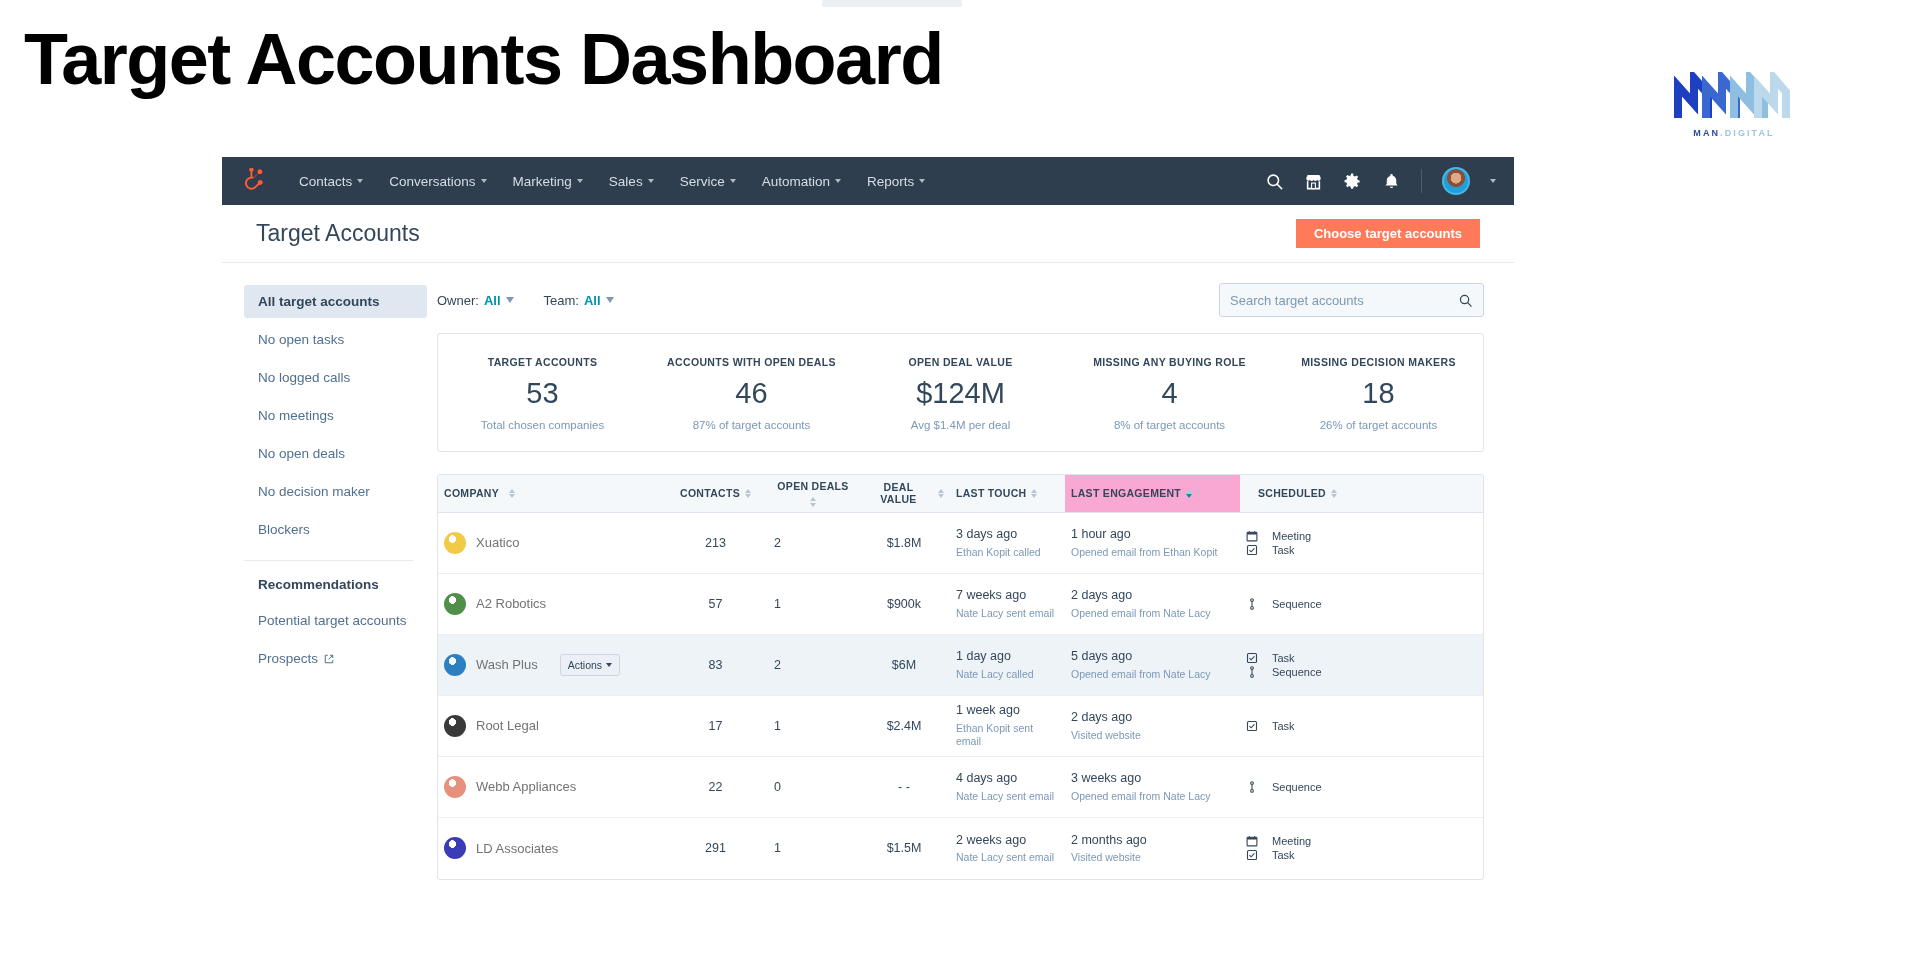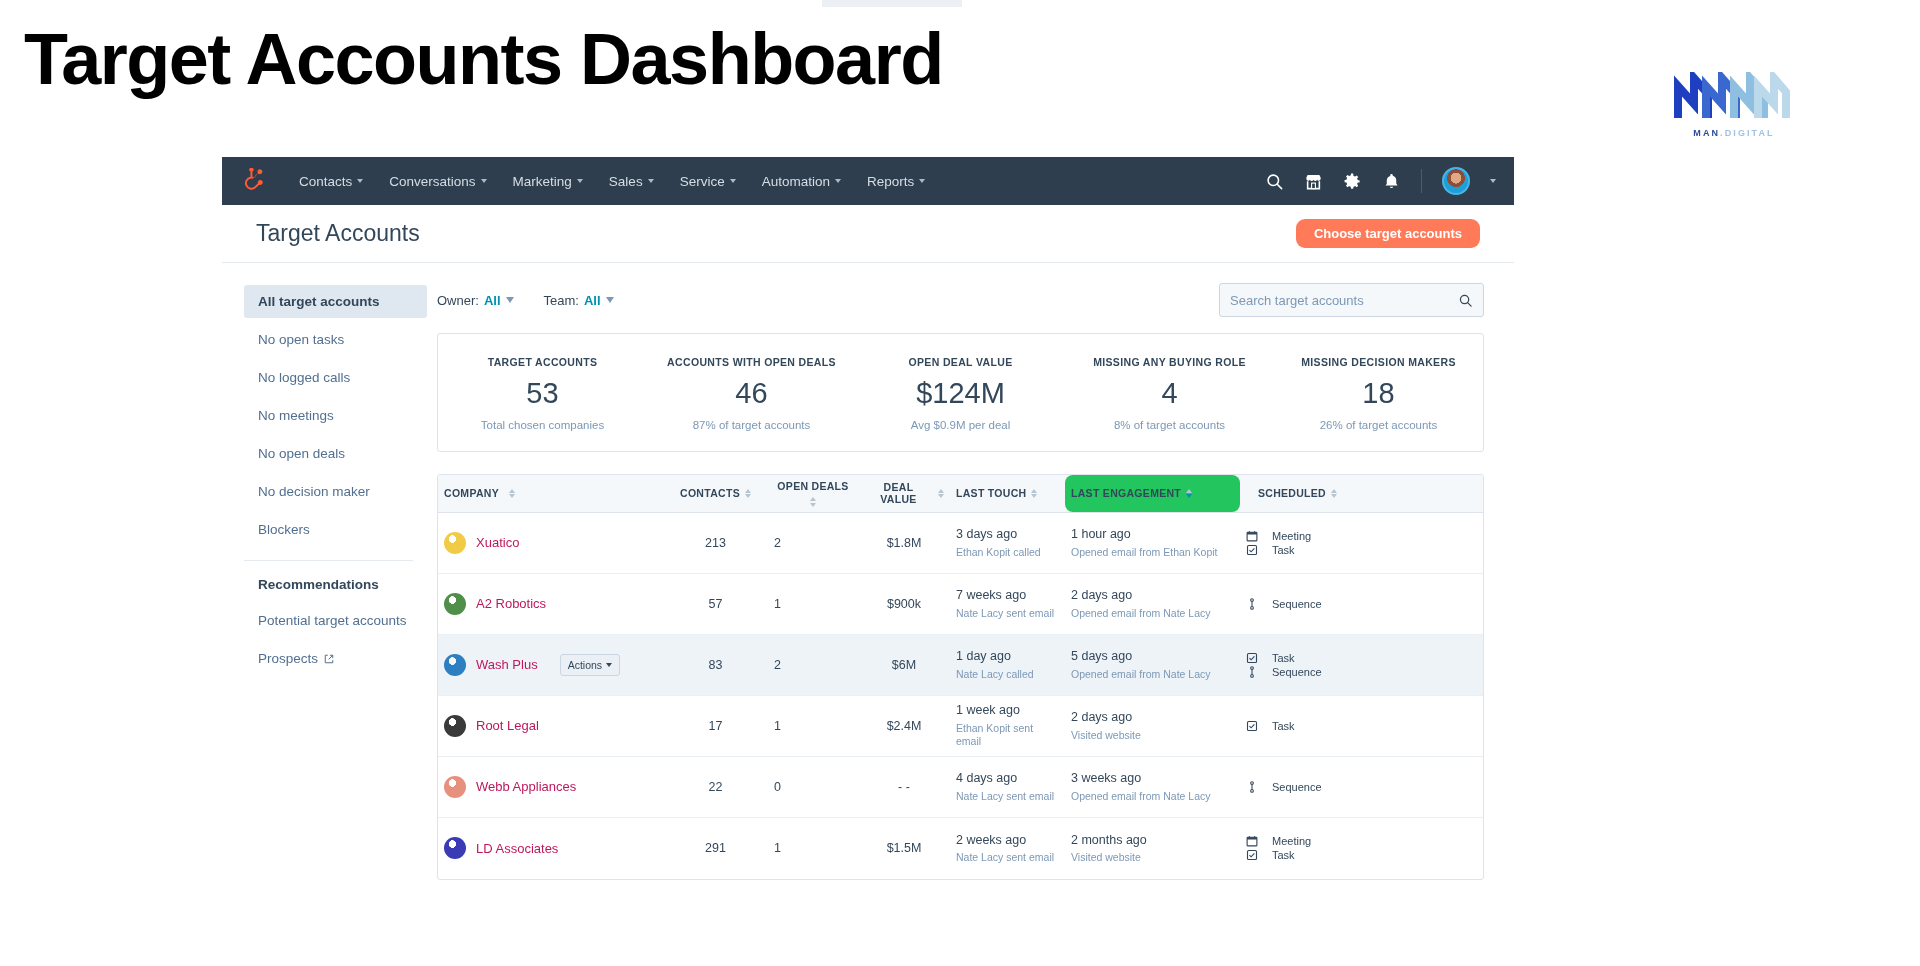--- a/index.html
+++ b/index.html
@@ -64,21 +64,21 @@
 
   
   .page-head {
     height: 58px; display: flex; align-items: center;
     padding: 0 34px 0 34px; border-bottom: 1px solid #e5eaef;
     background:#fff;
   }
   .page-title { font-size: 23px; color: #33475b; font-weight: 400; }
   .btn-primary {
     margin-left: auto; background: #ff7a59; color: #fff; border: none;
-    border-radius: 9px; font-size: 13px; font-weight: 600; padding: 7px 18px;
+    border-radius: 0; font-size: 13px; font-weight: 600; padding: 7px 18px;
     cursor: pointer; font-family: inherit;
   }
 
   
   .body { display: flex; height: calc(810px - 48px - 58px); }
   .sidebar { width: 205px; padding: 22px 0 0 22px; flex: none; }
   .side-item {
     font-size: 13.5px; color: #516f90; padding: 9px 14px; cursor: pointer;
     border-radius: 3px; margin-bottom: 5px; display:flex; align-items:center; gap:6px;
   }
@@ -123,42 +123,42 @@
   .stat-sub { font-size: 11.5px; color: #7c98b6; margin-top: 9px; }
 
   
   .table { border: 1px solid #dfe3eb; border-radius: 3px; background:#fff; overflow:hidden; }
   .thead { display: flex; background: #f5f8fa; border-bottom: 1px solid #dfe3eb; height: 38px; }
   .th {
     display: flex; align-items: center; gap: 5px; font-size: 10.5px; font-weight: 700;
     letter-spacing: .3px; color: #33475b; text-transform: uppercase; cursor: pointer;
     padding: 0 6px;
   }
-  .th.sorted { background: #22c55e; border-radius: 8px; }
+  .th.sorted { background: #f9a8d4; }
   .sortico { display:flex; flex-direction:column; gap:1.5px; }
   .sortico i { width:0;height:0;border-left:3.5px solid transparent;border-right:3.5px solid transparent; }
   .sortico i.up { border-bottom:4px solid #b8c4cf; }
   .sortico i.dn { border-top:4px solid #b8c4cf; }
   .th.sorted .sortico i.dn { border-top-color:#0091ae; }
 
   .tr { display: flex; align-items: center; min-height: 61px; border-bottom: 1px solid #eaeff4; }
   .tr:last-child { border-bottom: none; }
   .tr.hover { background: #eef3f8; }
   .td { padding: 0 6px; font-size: 12.5px; color: #33475b; }
 
   .c-company { width: 225px; display: flex; align-items: center; gap: 10px; }
   .c-contacts { width: 105px; text-align: center; }
   .c-deals { width: 90px; text-align: left; flex-direction: column; }
   .c-value { width: 92px; text-align: center; }
   .c-touch { width: 115px; }
   .c-eng { width: 175px; }
   .c-sched { width: 115px; }
 
   .logo-circ { width: 22px; height: 22px; border-radius: 50%; flex: none; }
-  .company-link { color: #be185d; font-size: 13px; cursor: pointer; }
+  .company-link { color: #737373; font-size: 13px; cursor: pointer; }
   .actions-btn {
     margin-left: 12px; border: 1px solid #cbd6e2; background: #eaf0f6; border-radius: 3px;
     font-size: 10.5px; color: #33475b; padding: 4px 7px; cursor: pointer;
     display:flex; align-items:center; gap:4px; font-family: inherit;
   }
   .mini-caret { width:0;height:0;border-left:3px solid transparent;border-right:3px solid transparent;
                 border-top:4px solid #33475b; }
   .evt-main { font-size: 12.5px; color: #33475b; line-height: 1.25; }
   .evt-sub { font-size: 10.5px; color: #7c98b6; margin-top: 3px; line-height: 1.25; }
   .sched-item { display: flex; align-items: center; gap: 14px; font-size: 11px; color: #33475b; margin: 2px 0; }
@@ -314,21 +314,21 @@
             <div class="stat-sub">Total chosen companies</div>
           </div>
           <div class="stat">
             <div class="stat-label">ACCOUNTS WITH OPEN DEALS</div>
             <div class="stat-value">46</div>
             <div class="stat-sub">87% of target accounts</div>
           </div>
           <div class="stat">
             <div class="stat-label">OPEN DEAL VALUE</div>
             <div class="stat-value">$124M</div>
-            <div class="stat-sub">Avg $0.9M per deal</div>
+            <div class="stat-sub">Avg $1.4M per deal</div>
           </div>
           <div class="stat">
             <div class="stat-label">MISSING ANY BUYING ROLE</div>
             <div class="stat-value">4</div>
             <div class="stat-sub">8% of target accounts</div>
           </div>
           <div class="stat">
             <div class="stat-label">MISSING DECISION MAKERS</div>
             <div class="stat-value">18</div>
             <div class="stat-sub">26% of target accounts</div>

